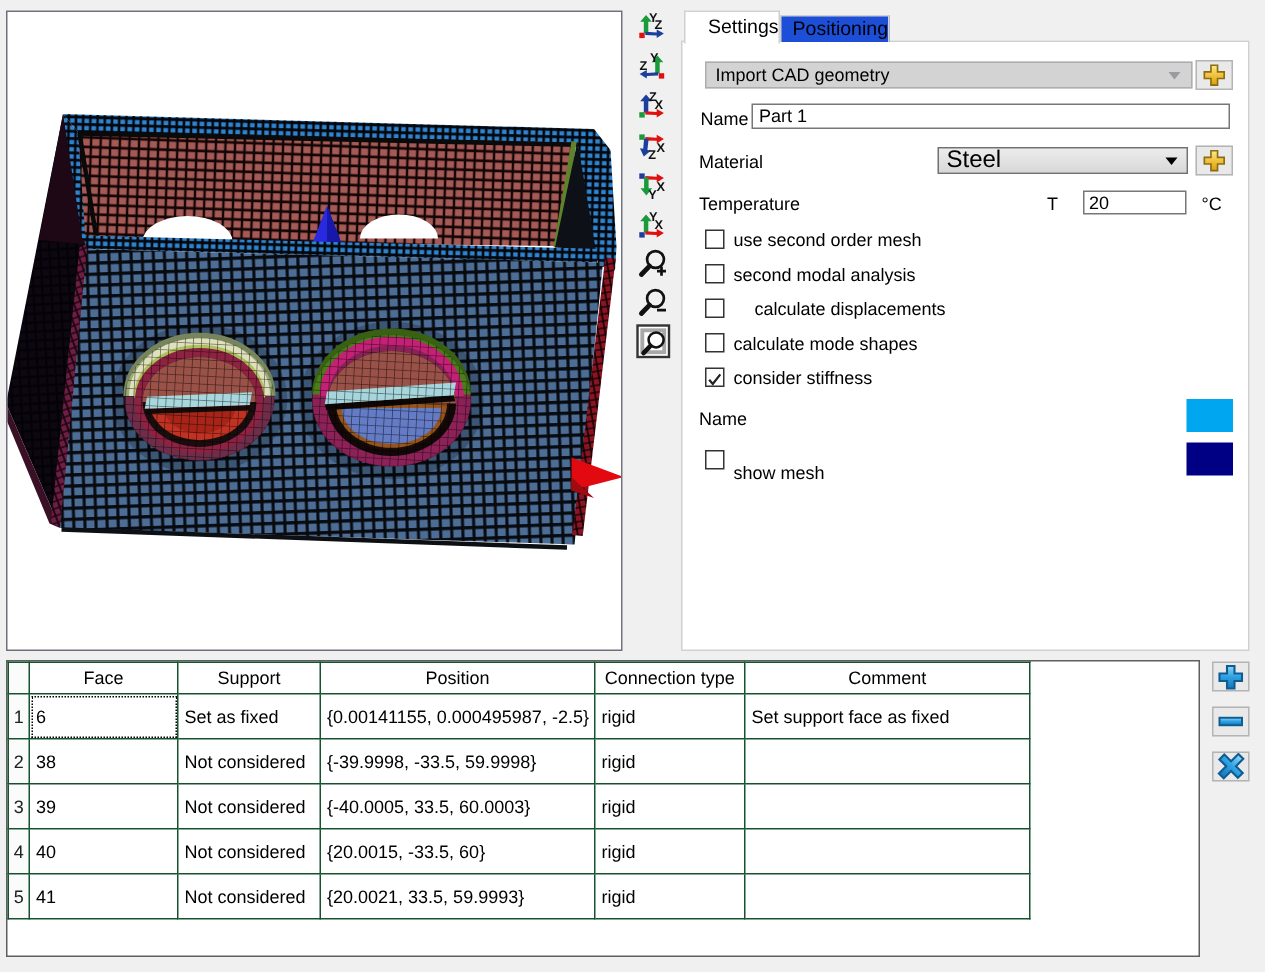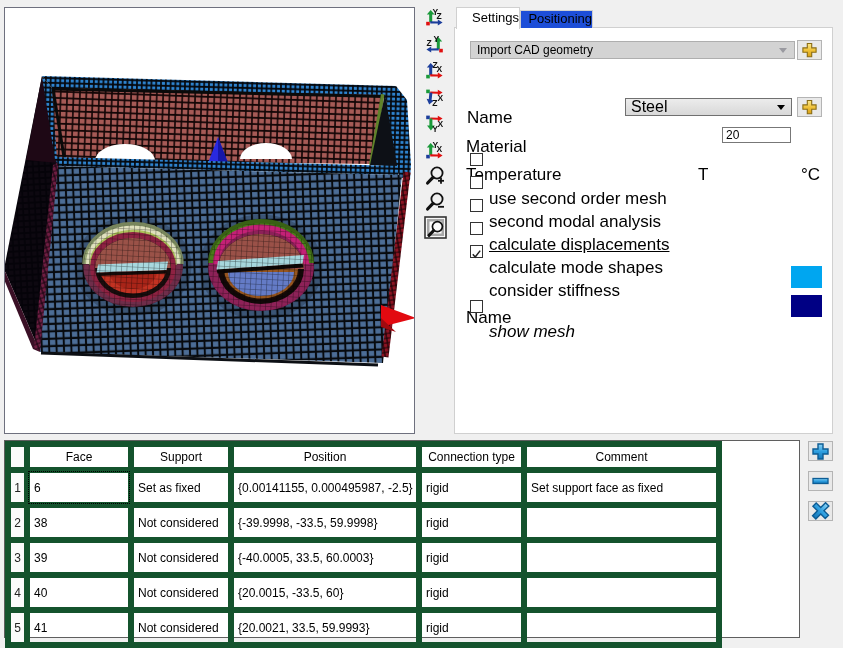--- a/index.html
+++ b/index.html
@@ -5,33 +5,33 @@
   html,body{margin:0;padding:0;}
   body{width:843px;height:648px;background:#f0f0f0;font-family:"Liberation Sans",sans-serif;position:relative;overflow:hidden;}
   .abs{position:absolute;}
   #viewport{left:4px;top:7px;width:409px;height:425px;border:1px solid #6e707e;background:#fff;}
   #pane{left:454px;top:27px;width:377px;height:405px;border:1px solid #d0d0d0;background:#fff;}
   #tab1,#tab2{font-size:13px;color:#000;text-align:right;}
   #tab1{left:456px;top:7px;width:62px;height:21px;background:#fff;border:1px solid #d0d0d0;border-bottom:none;z-index:3;line-height:20px;}
   #tab2{left:520px;top:10px;width:71px;height:17px;background:#1d4ed8;border:1px solid #d0d0d0;border-bottom:none;z-index:2;line-height:16px;}
   #focuscell{outline:1px dotted #000;outline-offset:-2px;}
   .icon{position:absolute;left:425px;}
-  .lbl{font-size:17px;color:#000;white-space:nowrap;margin-top:36px;}
+  .lbl{font-size:12px;color:#000;white-space:nowrap;}
   #combo1{left:15px;top:13px;width:317px;height:16px;background:#d3d3d3;border:1px solid #aeaeae;font-size:12px;color:#000000;line-height:16px;padding-left:6px;}
   #combo1 .arr{position:absolute;right:7px;top:6px;width:0;height:0;border-left:4px solid transparent;border-right:4px solid transparent;border-top:5px solid #9a9aa0;}
   .plusbtn{width:23px;height:18px;background:#e9e9e9;border:1px solid #b4b4b4;}
   #nameinput{left:46px;top:41px;width:313px;height:15px;border:1px solid #777;font-size:12px;color:#000;line-height:15px;padding-left:4px;background:#fff;}
   #matcombo{left:170px;top:70px;width:160px;height:16px;background:linear-gradient(#ececec,#d8d8d8);border:1px solid #707070;font-size:16px;color:#000;line-height:16px;padding-left:5px;}
   #matcombo .arr{position:absolute;right:6px;top:6px;width:0;height:0;border-left:4px solid transparent;border-right:4px solid transparent;border-top:5px solid #000;}
   #tempinput{left:267px;top:99px;width:64px;height:14px;border:1px solid #777;font-size:12px;color:#000;line-height:14px;padding-left:3px;background:#fff;}
   .cb{width:11px;height:11px;border:1px solid #333;background:#fff;}
   .swatch{width:31px;height:22px;}
   #tablebox{left:4px;top:440px;width:794px;height:196px;border:1px solid #5f5f5f;background:#fff;}
   table{border-collapse:collapse;table-layout:fixed;font-size:12px;}
-  td,th{border:6px solid #14532d;padding:0 0 0 4px;overflow:hidden;white-space:nowrap;font-weight:normal;}
+  td,th{border:1px solid #14532d;padding:0 0 0 4px;overflow:hidden;white-space:nowrap;font-weight:normal;}
   th{text-align:center;padding:0;height:20px;}
   td{height:29px;}
   td.rn,th.rn{background:#fbfbfb;text-align:center;padding:0;color:#222;}
   .sidebtn{width:23px;height:18px;background:#e9e9e9;border:1px solid #b4b4b4;}
 </style>
 </head>
 <body>
 <div class="abs" id="viewport">
 <svg width="409" height="425" viewBox="5 8 409 425">
 <defs>
@@ -197,45 +197,46 @@
         <defs>
           <linearGradient id="gold" x1="0" y1="0" x2="0" y2="1">
             <stop offset="0" stop-color="#fbe98c"></stop>
             <stop offset="0.5" stop-color="#f0c33c"></stop>
             <stop offset="1" stop-color="#d9a014"></stop>
           </linearGradient>
         </defs>
         <path d="M9.3,2.5h4.4v4.4h4.4v4.4h-4.4v4.4h-4.4v-4.4h-4.4v-4.4h4.4z" fill="url(#gold)" stroke="#8a6d14" stroke-width="1.1"></path>
       </svg></div>
   <div class="abs lbl" style="left:12px;top:44px;">Name</div>
+  <div class="abs" id="nameinput">Part 1</div>
   <div class="abs lbl" style="left:11px;top:73px;">Material</div>
   <div class="abs" id="matcombo">Steel<span class="arr"></span></div>
   <div class="abs plusbtn" style="left:342px;top:69px;"><svg width="23" height="18" viewBox="0 0 23 18">
         <path d="M9.3,2.5h4.4v4.4h4.4v4.4h-4.4v4.4h-4.4v-4.4h-4.4v-4.4h4.4z" fill="url(#gold)" stroke="#8a6d14" stroke-width="1.1"></path>
       </svg></div>
   <div class="abs lbl" style="left:11px;top:101px;">Temperature</div>
   <div class="abs lbl" style="left:243px;top:101px;">T</div>
   <div class="abs" id="tempinput">20</div>
   <div class="abs lbl" style="left:346px;top:101px;">°C</div>
   <div class="abs cb" style="left:15px;top:125px;"></div>
   <div class="abs lbl" style="left:34px;top:125px;">use second order mesh</div>
   <div class="abs cb" style="left:15px;top:148px;"></div>
   <div class="abs lbl" style="left:34px;top:148px;">second modal analysis</div>
   <div class="abs cb" style="left:15px;top:171px;"></div>
-  <div class="abs lbl" style="left:34px;top:171px;text-decoration:underline;">calculate displacements</div>
+  <div class="abs lbl" style="left:48px;top:171px;">calculate displacements</div>
   <div class="abs cb" style="left:15px;top:194px;"></div>
   <div class="abs lbl" style="left:34px;top:194px;">calculate mode shapes</div>
   <div class="abs cb" style="left:15px;top:217px;"><svg width="11" height="11" viewBox="0 0 11 11">
         <path d="M1.8,5.2 L4.2,8 L9.2,1.6" stroke="#222" stroke-width="1.5" fill="none"></path>
       </svg></div>
   <div class="abs lbl" style="left:34px;top:217px;">consider stiffness</div>
   <div class="abs lbl" style="left:11px;top:244px;">Name</div>
   <div class="abs swatch" style="left:336px;top:238px;background:#00a6f0;"></div>
   <div class="abs cb" style="left:15px;top:272px;"></div>
-  <div class="abs lbl" style="left:34px;top:258px;font-style:italic;">show mesh</div>
+  <div class="abs lbl" style="left:34px;top:280px;">show mesh</div>
   <div class="abs swatch" style="left:336px;top:267px;background:#000084;"></div>
 </div>
 <div class="abs" id="tablebox">
   <table>
     <tbody>
         <tr>
           <th class="rn" style="width:13px"></th>
           <th style="width:98px">Face</th>
           <th style="width:94px">Support</th>
           <th style="width:182px">Position</th>

